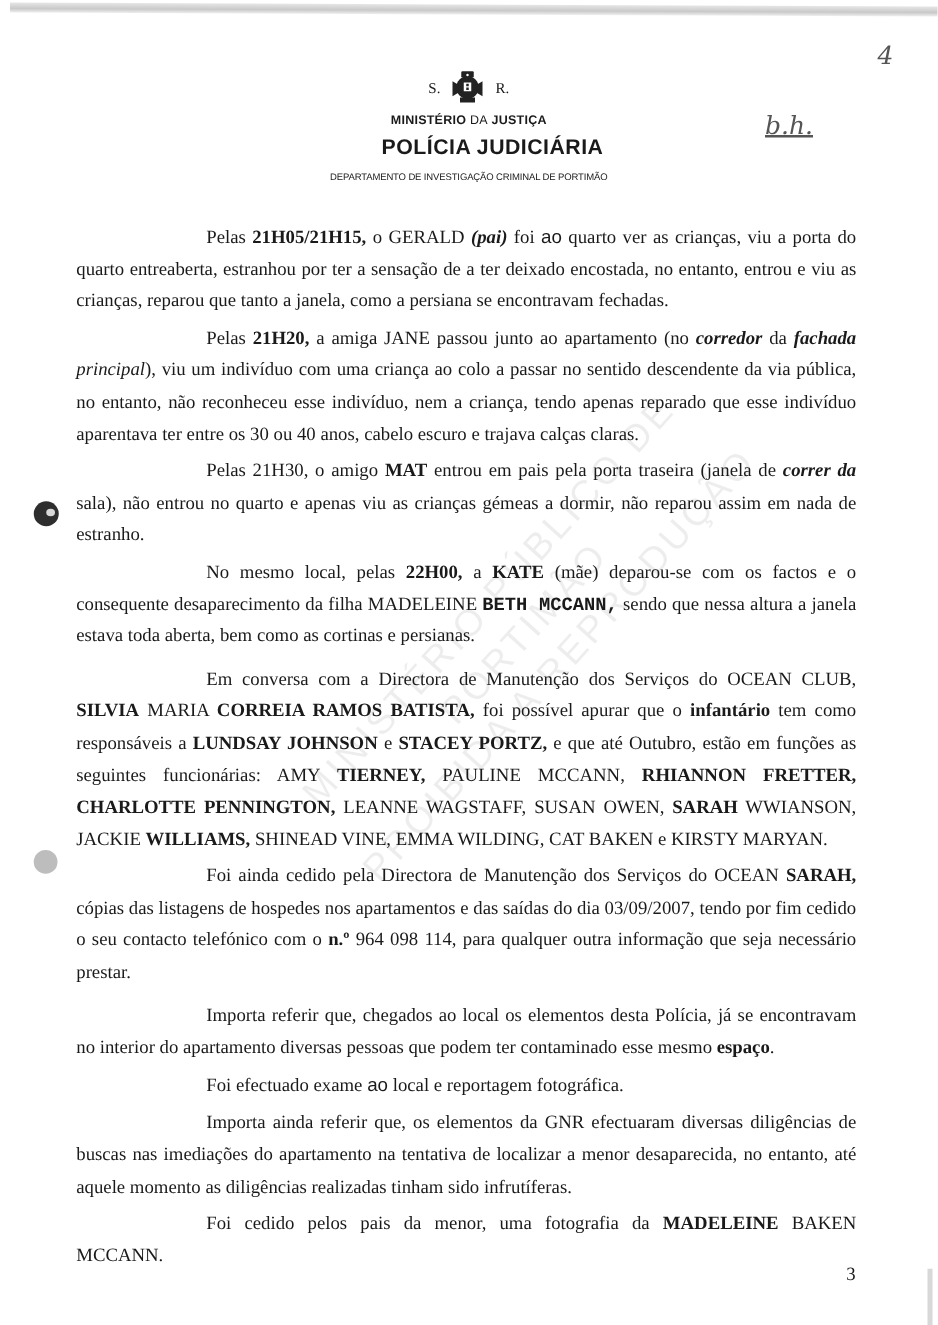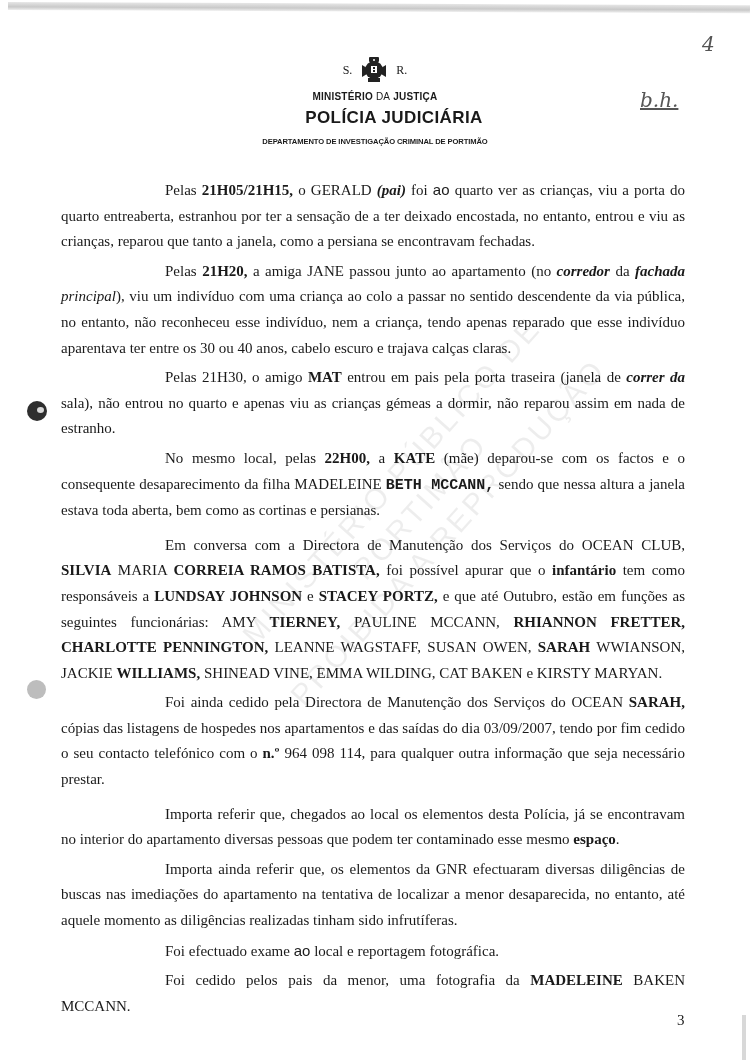--- a/index.html
+++ b/index.html
@@ -16,28 +16,28 @@
   }
   .right-edge {
     position: absolute; right: 4px; top: 1015px; width: 4px; height: 45px;
     background: #d8d8d8;
   }
   .handwriting {
     position: absolute; font-family: "DejaVu Serif", serif; color: #555;
     font-style: italic;
   }
   .hw-page { left: 702px; top: 32px; font-size: 20px; font-weight: 300; }
-  .hw-initials { left: 640px; top: 88px; font-size: 20px; text-decoration: underline; text-align: right; }
+  .hw-initials { left: 612px; top: 88px; font-size: 20px; text-decoration: underline; text-align: right; }
   .header { position: absolute; left: 0; top: 55px; width: 750px; text-align: center; }
   .sr-line { font-size: 12px; display: flex; justify-content: center; align-items: center; gap: 6px; height: 30px; }
   .crest { width: 32px; height: 30px; display: inline-block; }
   .ministry { font-family: "Liberation Sans", sans-serif; font-weight: bold; font-size: 10px; margin-top: 6px; letter-spacing: 0.2px; }
   .ministry .thin { font-weight: normal; }
   .police { font-family: "Liberation Sans", sans-serif; font-weight: bold; font-size: 17px; margin-top: 6px; letter-spacing: 0.4px; margin-left: 38px; }
-  .dept { font-family: "Liberation Sans", sans-serif; font-weight: bold; font-size: 7.6px; margin-top: 9px; letter-spacing: -0.1px; }
+  .dept { font-family: "Liberation Sans", sans-serif; font-weight: normal; font-size: 7.6px; margin-top: 9px; letter-spacing: -0.1px; }
   .body-text {
     position: absolute; left: 57px; top: 173px; width: 632px;
     font-size: 15px; line-height: 25.6px; text-align: justify;
   }
   .body-text p { margin: 4px; text-indent: 104px; }
   .body-text p.gap { margin-top: 9px; }
   .body-text p.gap-sm { margin-top: 4px; }
   .mono { font-family: "Liberation Mono", monospace; font-weight: bold; }
   .sans { font-family: "Liberation Sans", sans-serif; }
   .watermark {
@@ -111,20 +111,20 @@
   <p class="gap-sm"><span>Pelas 21H30, o amigo </span><b>MAT</b><span> entrou em pais pela porta traseira (janela de </span><b><i>correr da</i></b><span> sala), não entrou no quarto e apenas viu as crianças gémeas a dormir, não reparou assim em nada de estranho.</span></p>
 
   <p class="gap-sm"><span>No mesmo local, pelas </span><b>22H00,</b><span> a </span><b class="mono" style="font-weight:bold;font-family:'Liberation Serif',serif;">KATE</b><span> (mãe) deparou-se com os factos e o consequente desaparecimento da filha MADELEINE </span><span class="mono">BETH MCCANN,</span><span> sendo que nessa altura a janela estava toda aberta, bem como as cortinas e persianas.</span></p>
 
   <p class="gap"><span>Em conversa com a Directora de Manutenção dos Serviços do OCEAN CLUB, </span><b>SILVIA</b><span> MARIA </span><b>CORREIA RAMOS BATISTA,</b><span> foi possível apurar que o </span><b>infantário</b><span> tem como responsáveis a </span><b>LUNDSAY JOHNSON</b><span> e </span><b>STACEY PORTZ,</b><span> e que até Outubro, estão em funções as seguintes funcionárias: AMY </span><b>TIERNEY,</b><span> PAULINE MCCANN, </span><b>RHIANNON FRETTER, CHARLOTTE PENNINGTON,</b><span> LEANNE WAGSTAFF, SUSAN OWEN, </span><b>SARAH</b><span> WWIANSON, JACKIE </span><b>WILLIAMS,</b><span> SHINEAD VINE, EMMA WILDING, CAT BAKEN e KIRSTY MARYAN.</span></p>
 
   <p class="gap-sm"><span>Foi ainda cedido pela Directora de Manutenção dos Serviços do OCEAN </span><b>SARAH,</b><span> cópias das listagens de hospedes nos apartamentos e das saídas do dia 03/09/2007, tendo por fim cedido o seu contacto telefónico com o </span><b>n.º</b><span> 964 098 114, para qualquer outra informação que seja necessário prestar.</span></p>
 
   <p class="gap"><span>Importa referir que, chegados ao local os elementos desta Polícia, já se encontravam no interior do apartamento diversas pessoas que podem ter contaminado esse mesmo </span><b>espaço</b><span>.</span></p>
 
+  <p class="gap-sm"><span>Foi efectuado exame </span><span class="sans">ao</span><span> local e reportagem fotográfica.</span></p>
+
   <p class="gap-sm">Importa ainda referir que, os elementos da GNR efectuaram diversas diligências de buscas nas imediações do apartamento na tentativa de localizar a menor desaparecida, no entanto, até aquele momento as diligências realizadas tinham sido infrutíferas.</p>
-
-  <p class="gap-sm"><span>Foi efectuado exame </span><span class="sans">ao</span><span> local e reportagem fotográfica.</span></p>
 
   <p><span>Foi cedido pelos pais da menor, uma fotografia da </span><b>MADELEINE</b><span> BAKEN MCCANN.</span></p>
 </div>
 
 <div class="page-number">3</div>
 
 </body></html>

